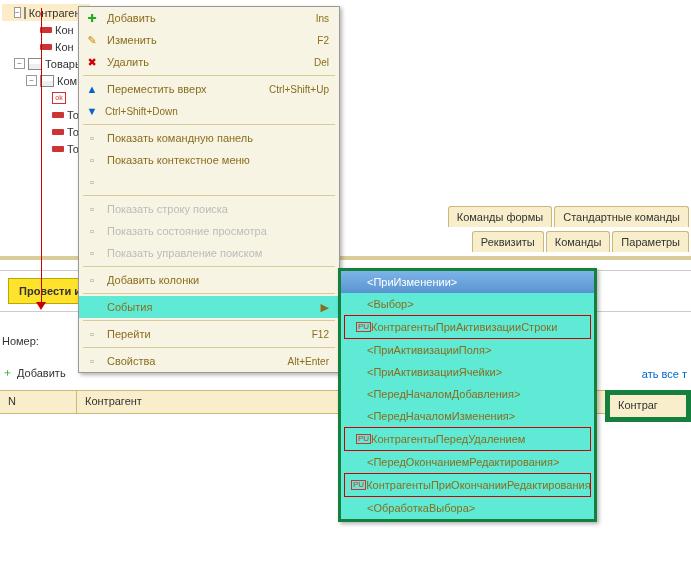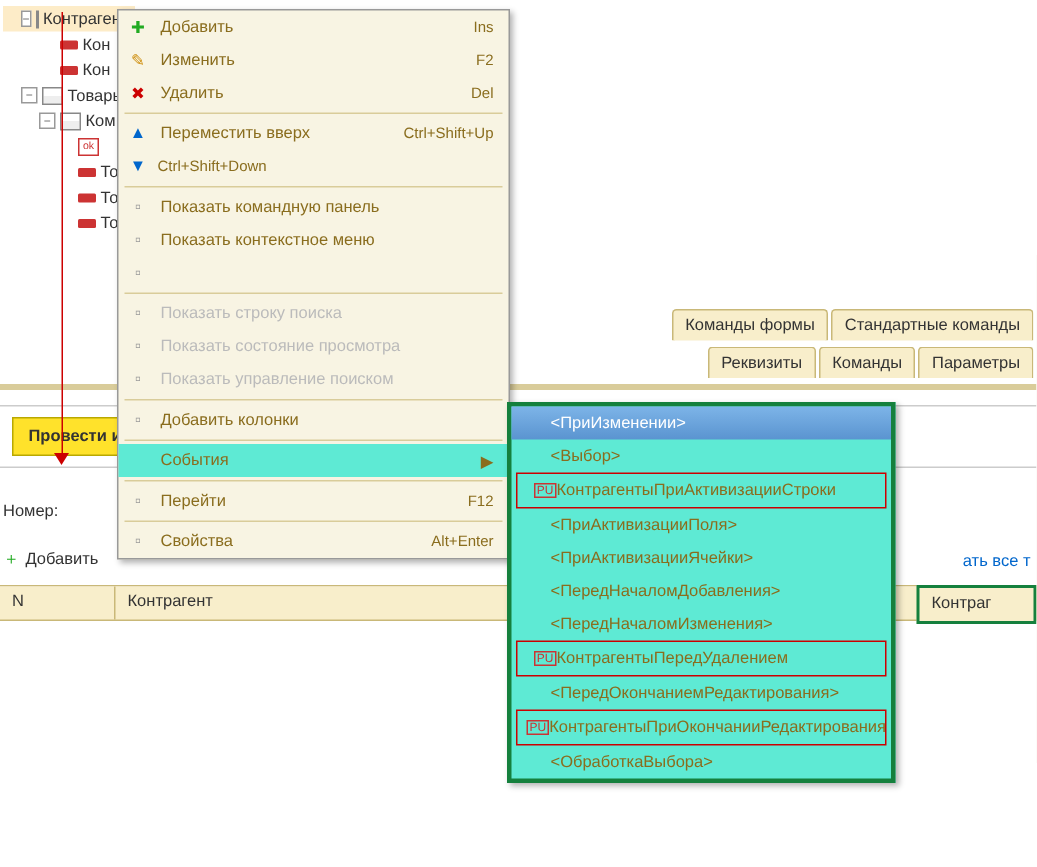--- a/index.html
+++ b/index.html
@@ -43,21 +43,21 @@
 .ig-add{color:#2a2}.ig-edit{color:#c80}.ig-del{color:#c00}.ig-up{color:#06c}.ig-dn{color:#06c}.ig-g{color:#999}
 .sub{position:absolute;left:338px;top:268px;width:253px;background:#5eead4;border:3px solid #15803d;box-shadow:2px 2px 4px rgba(0,0,0,.3);z-index:12}
 .sub-row{display:flex;align-items:center;height:22px;padding:0 6px}
 .sub-row.top{background:linear-gradient(#7db4e8,#5a94d0);color:#fff}
 .sub-row.top .sub-lbl{color:#fff}
 .sub-ico{width:20px;display:flex;align-items:center;justify-content:flex-end}
 .sub-lbl{color:#8a6d1e;flex:1}
 .hl-box{border:1px solid #c00;margin:0 3px}
 .pu{font-size:8px;color:#c33;border:1px solid #c33;padding:0 1px;line-height:1}
 .right-link{position:absolute;right:4px;top:368px;color:#06c}
-.rgh{position:absolute;right:0;top:390px;width:60px;background:#f8eecb;border:2px solid #15803d;padding:4px 8px;height:14px}
+.rgh{position:absolute;right:0;top:390px;width:60px;background:#f8eecb;border:5px solid #15803d;padding:4px 8px;height:14px}
 </style>
 </head>
 <body>
 <div class="root">
 
 <div class="tree" id="tree">
       <div class="tree-row ti1 sel">
         <span class="exp">−</span>
         <span class="ico-table"></span>
         <span>Контрагенты</span>

